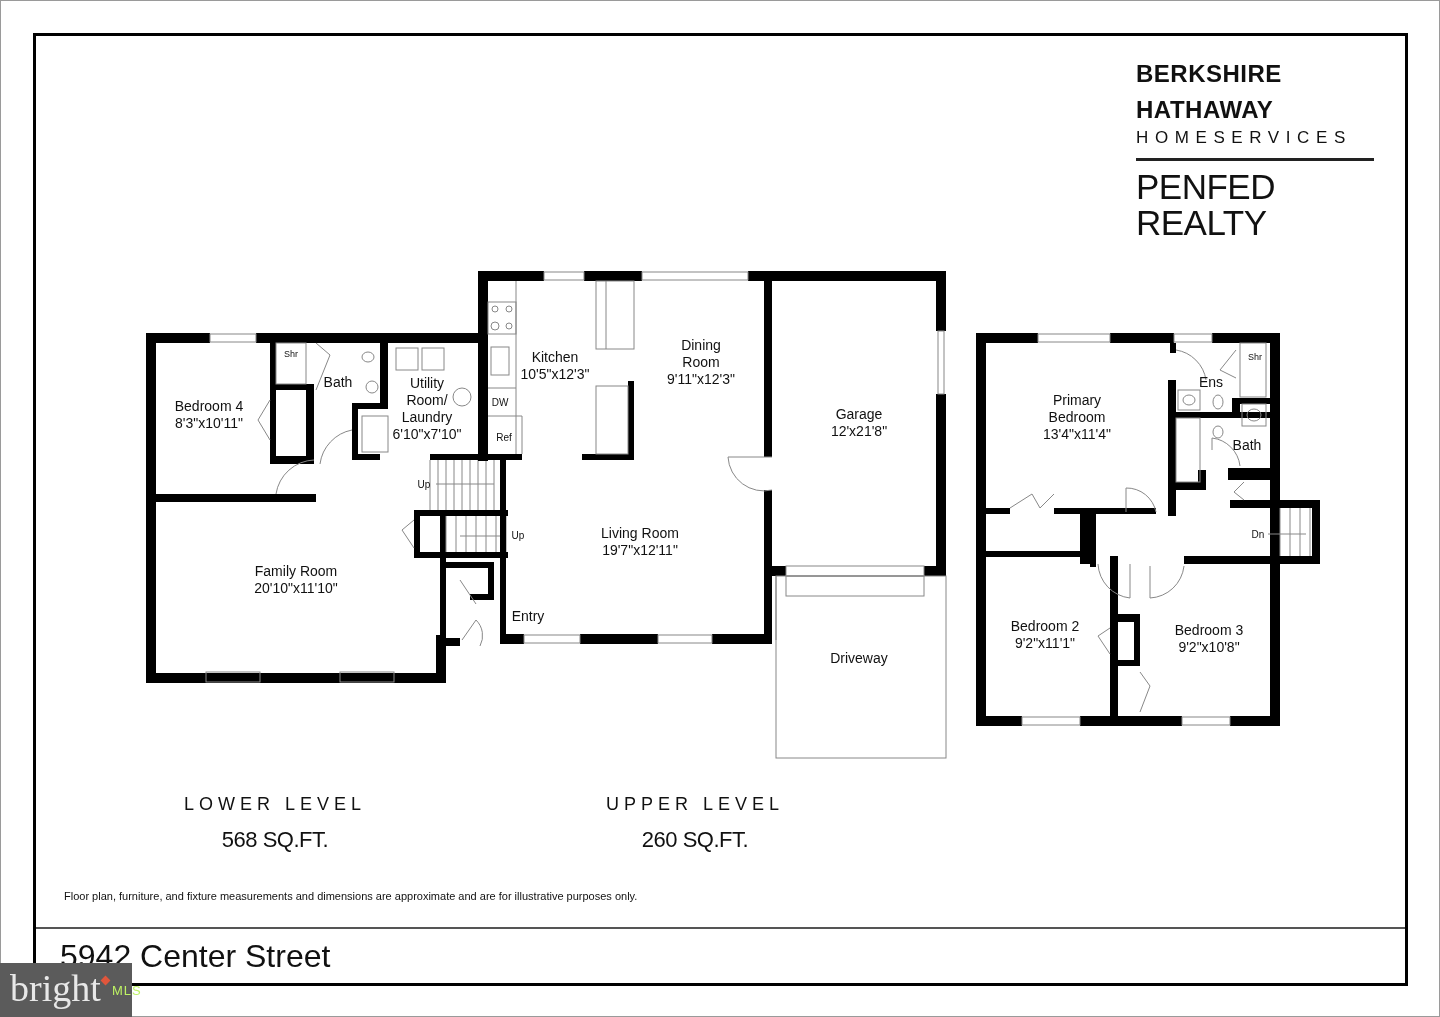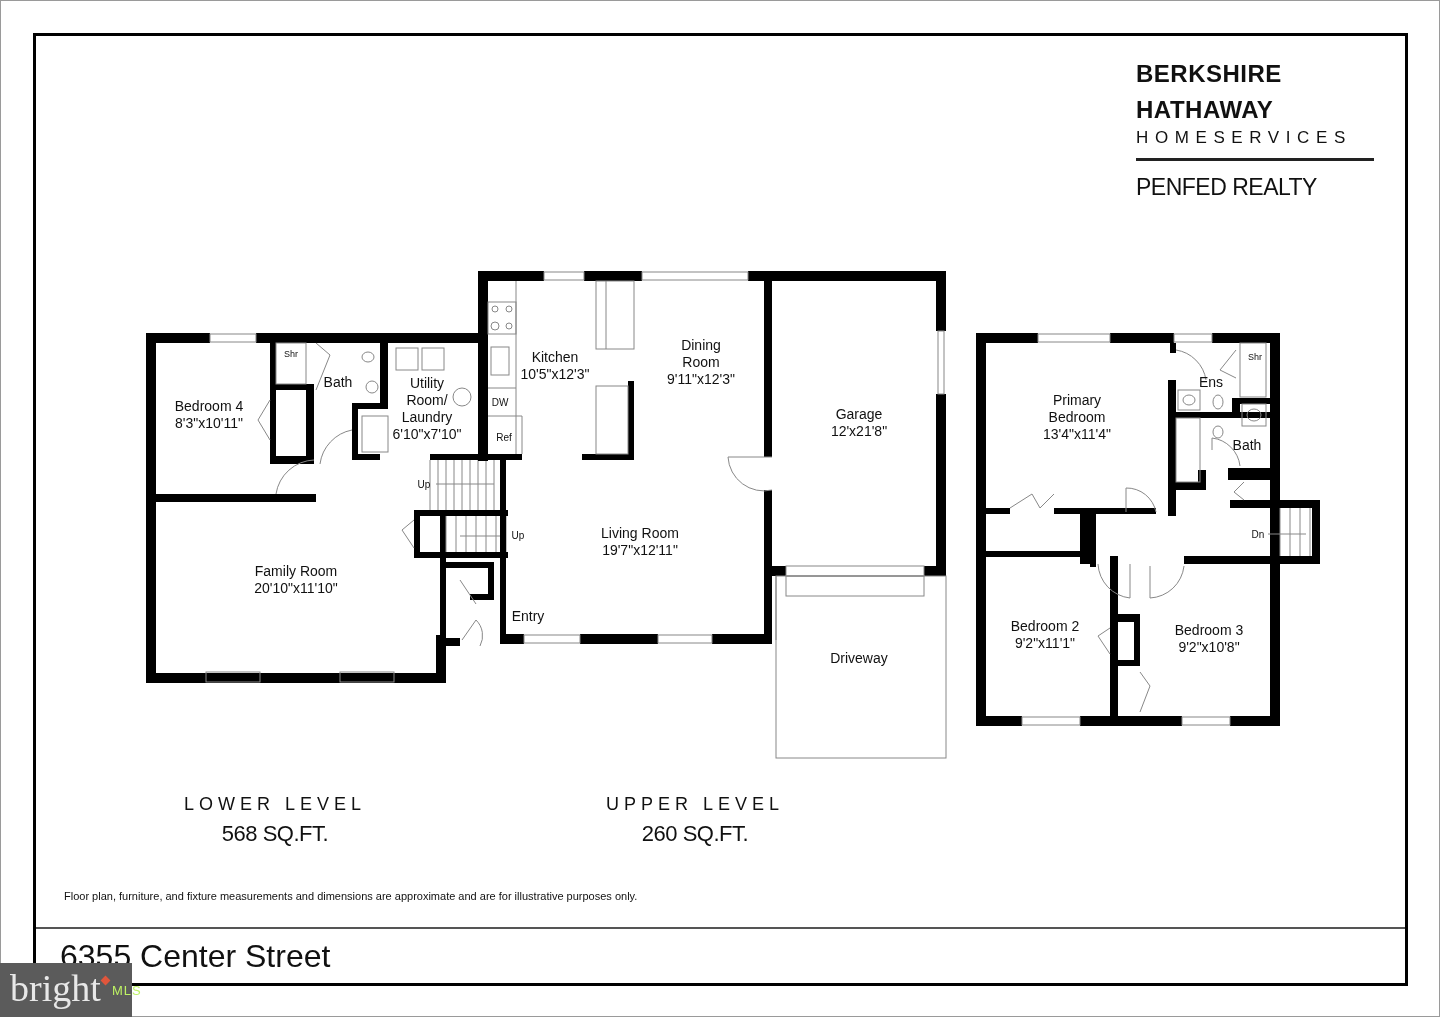--- a/index.html
+++ b/index.html
@@ -5,24 +5,24 @@
   html, body { margin:0; padding:0; background:#ffffff; }
   body { width:1440px; height:1017px; position:relative; overflow:hidden; font-family:"Liberation Sans", sans-serif; color:#111; }
   .page-edge { position:absolute; left:0; top:0; width:1438px; height:1015px; border:1px solid #9a9a9a; }
   .frame { position:absolute; left:33px; top:33px; width:1369px; height:947px; border:3px solid #000; }
   .sep { position:absolute; left:36px; top:927px; width:1369px; height:2px; background:#555; }
   .plan { position:absolute; left:0; top:0; width:1440px; height:1017px; }
   .logo { position:absolute; left:1136px; top:56px; width:260px; }
   .logo .l1, .logo .l2 { font-weight:bold; font-size:24px; line-height:36px; letter-spacing:0.5px; }
   .logo .l3 { font-size:17px; letter-spacing:6.6px; line-height:20px; }
   .logo .rule { width:238px; height:3px; background:#222; margin:10px 0 8px 0; }
-  .logo .l4 { font-size:23px; line-height:36px; letter-spacing:-0.5px; font-weight:normal; }
+  .logo .l4 { font-size:35px; line-height:36px; letter-spacing:-0.5px; font-weight:normal; }
   .level { position:absolute; text-align:center; width:300px; }
   .level .name { font-size:18px; letter-spacing:5px; line-height:28px; }
-  .level .area { font-size:22px; line-height:28px; margin-top:2px; letter-spacing:-0.5px; }
+  .level .area { font-size:22px; line-height:28px; margin-top:8px; letter-spacing:-0.5px; }
   .disclaimer { position:absolute; left:64px; top:890px; font-size:11px;text-align:center; }
   .address { position:absolute; left:60px; top:938px; font-size:32px; }
   .mls { position:absolute; left:0; top:963px; width:132px; height:54px; background:#5b5b5b; color:#eee; }
   .mls .b { position:absolute; left:10px; top:3px; font-family:"Liberation Serif", serif; font-size:38px; color:#e8e8e8; }
   .mls .m { position:absolute; left:112px; top:20px; font-size:13px; letter-spacing:1px; color:#bef264; }
   .mls .dot { position:absolute; left:102px; top:14px; width:7px; height:7px; background:#e0563c; transform:rotate(45deg); }
   svg text { font-family:"Liberation Sans", sans-serif; fill:#111; }
 </style>
 </head>
 <body>
@@ -244,19 +244,19 @@
   <div class="area">568 SQ.FT.</div>
 </div>
 <div class="level" style="left:545px; top:790px;">
   <div class="name">UPPER LEVEL</div>
   <div class="area">260 SQ.FT.</div>
 </div>
 <div class="level" style="left:985px; top:790px;">
 </div>
 
 <div class="disclaimer">Floor plan, furniture, and fixture measurements and dimensions are approximate and are for illustrative purposes only.</div>
-<div class="address">6355 Center Street</div>
+<div class="address">5942 Center Street</div>
 
 <div class="mls">
   <span class="b">bright</span>
   <span class="dot"></span>
   <span class="m">MLS</span>
 </div>
 
 </body></html>

